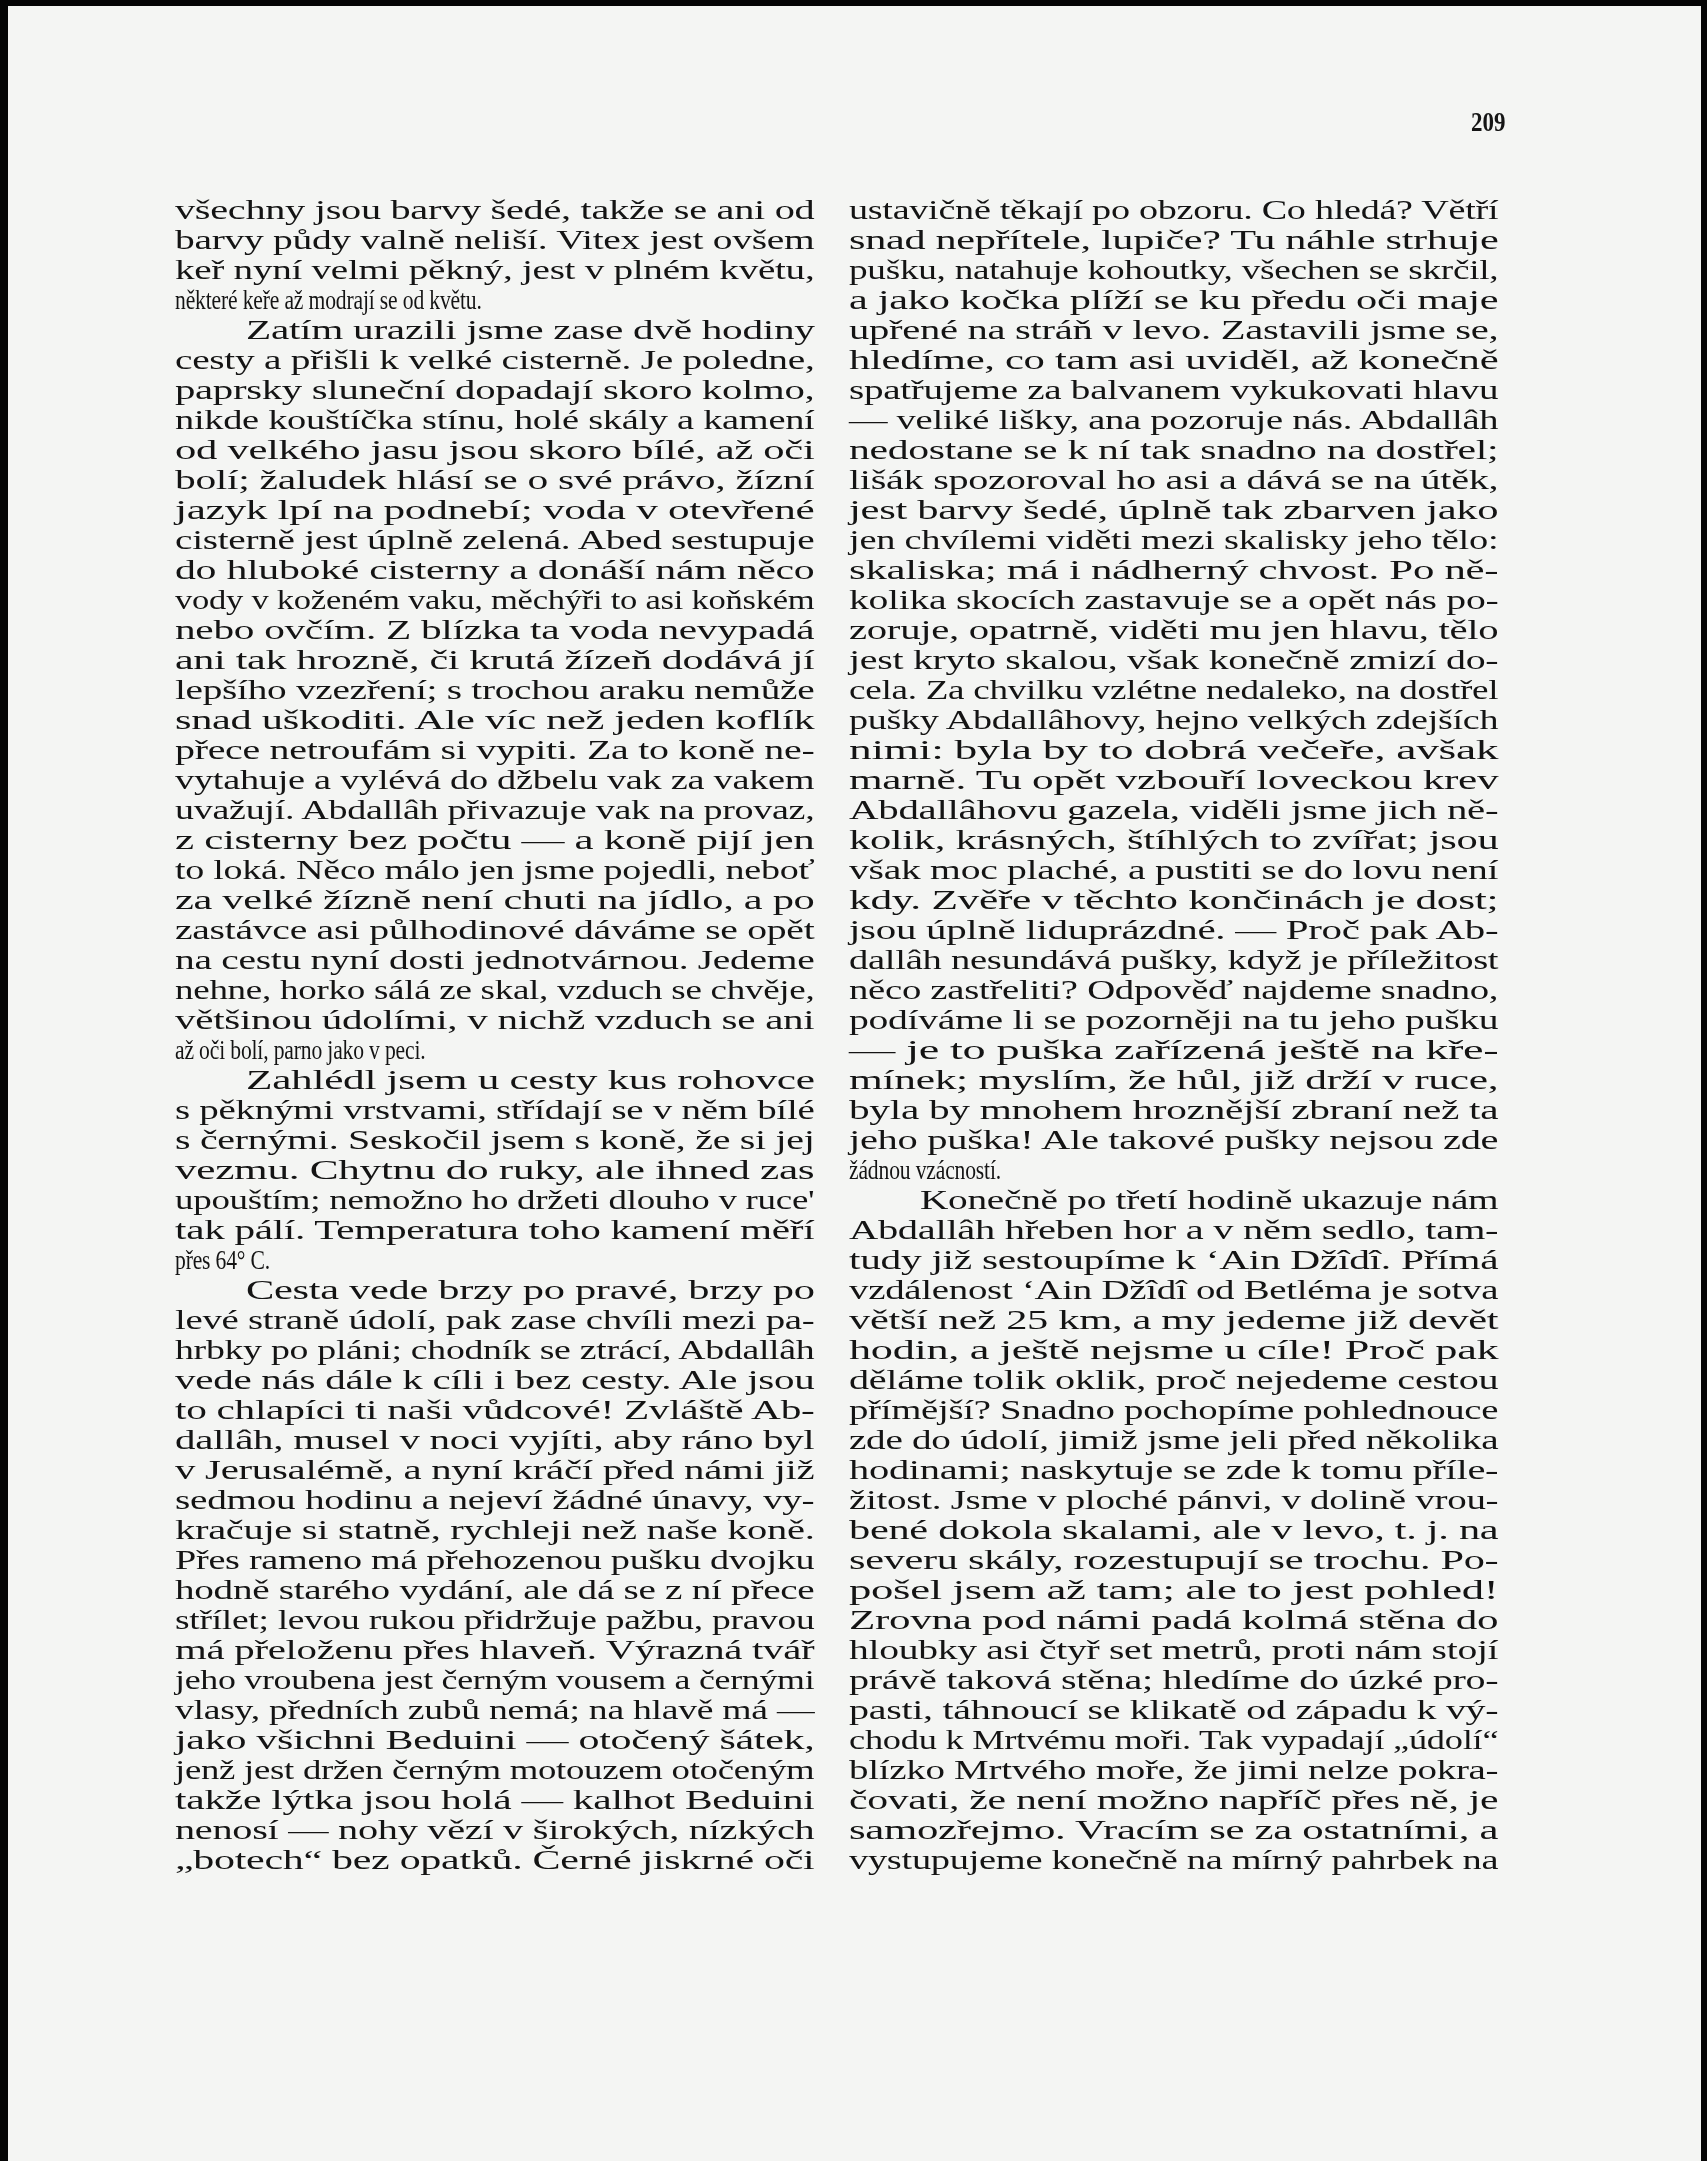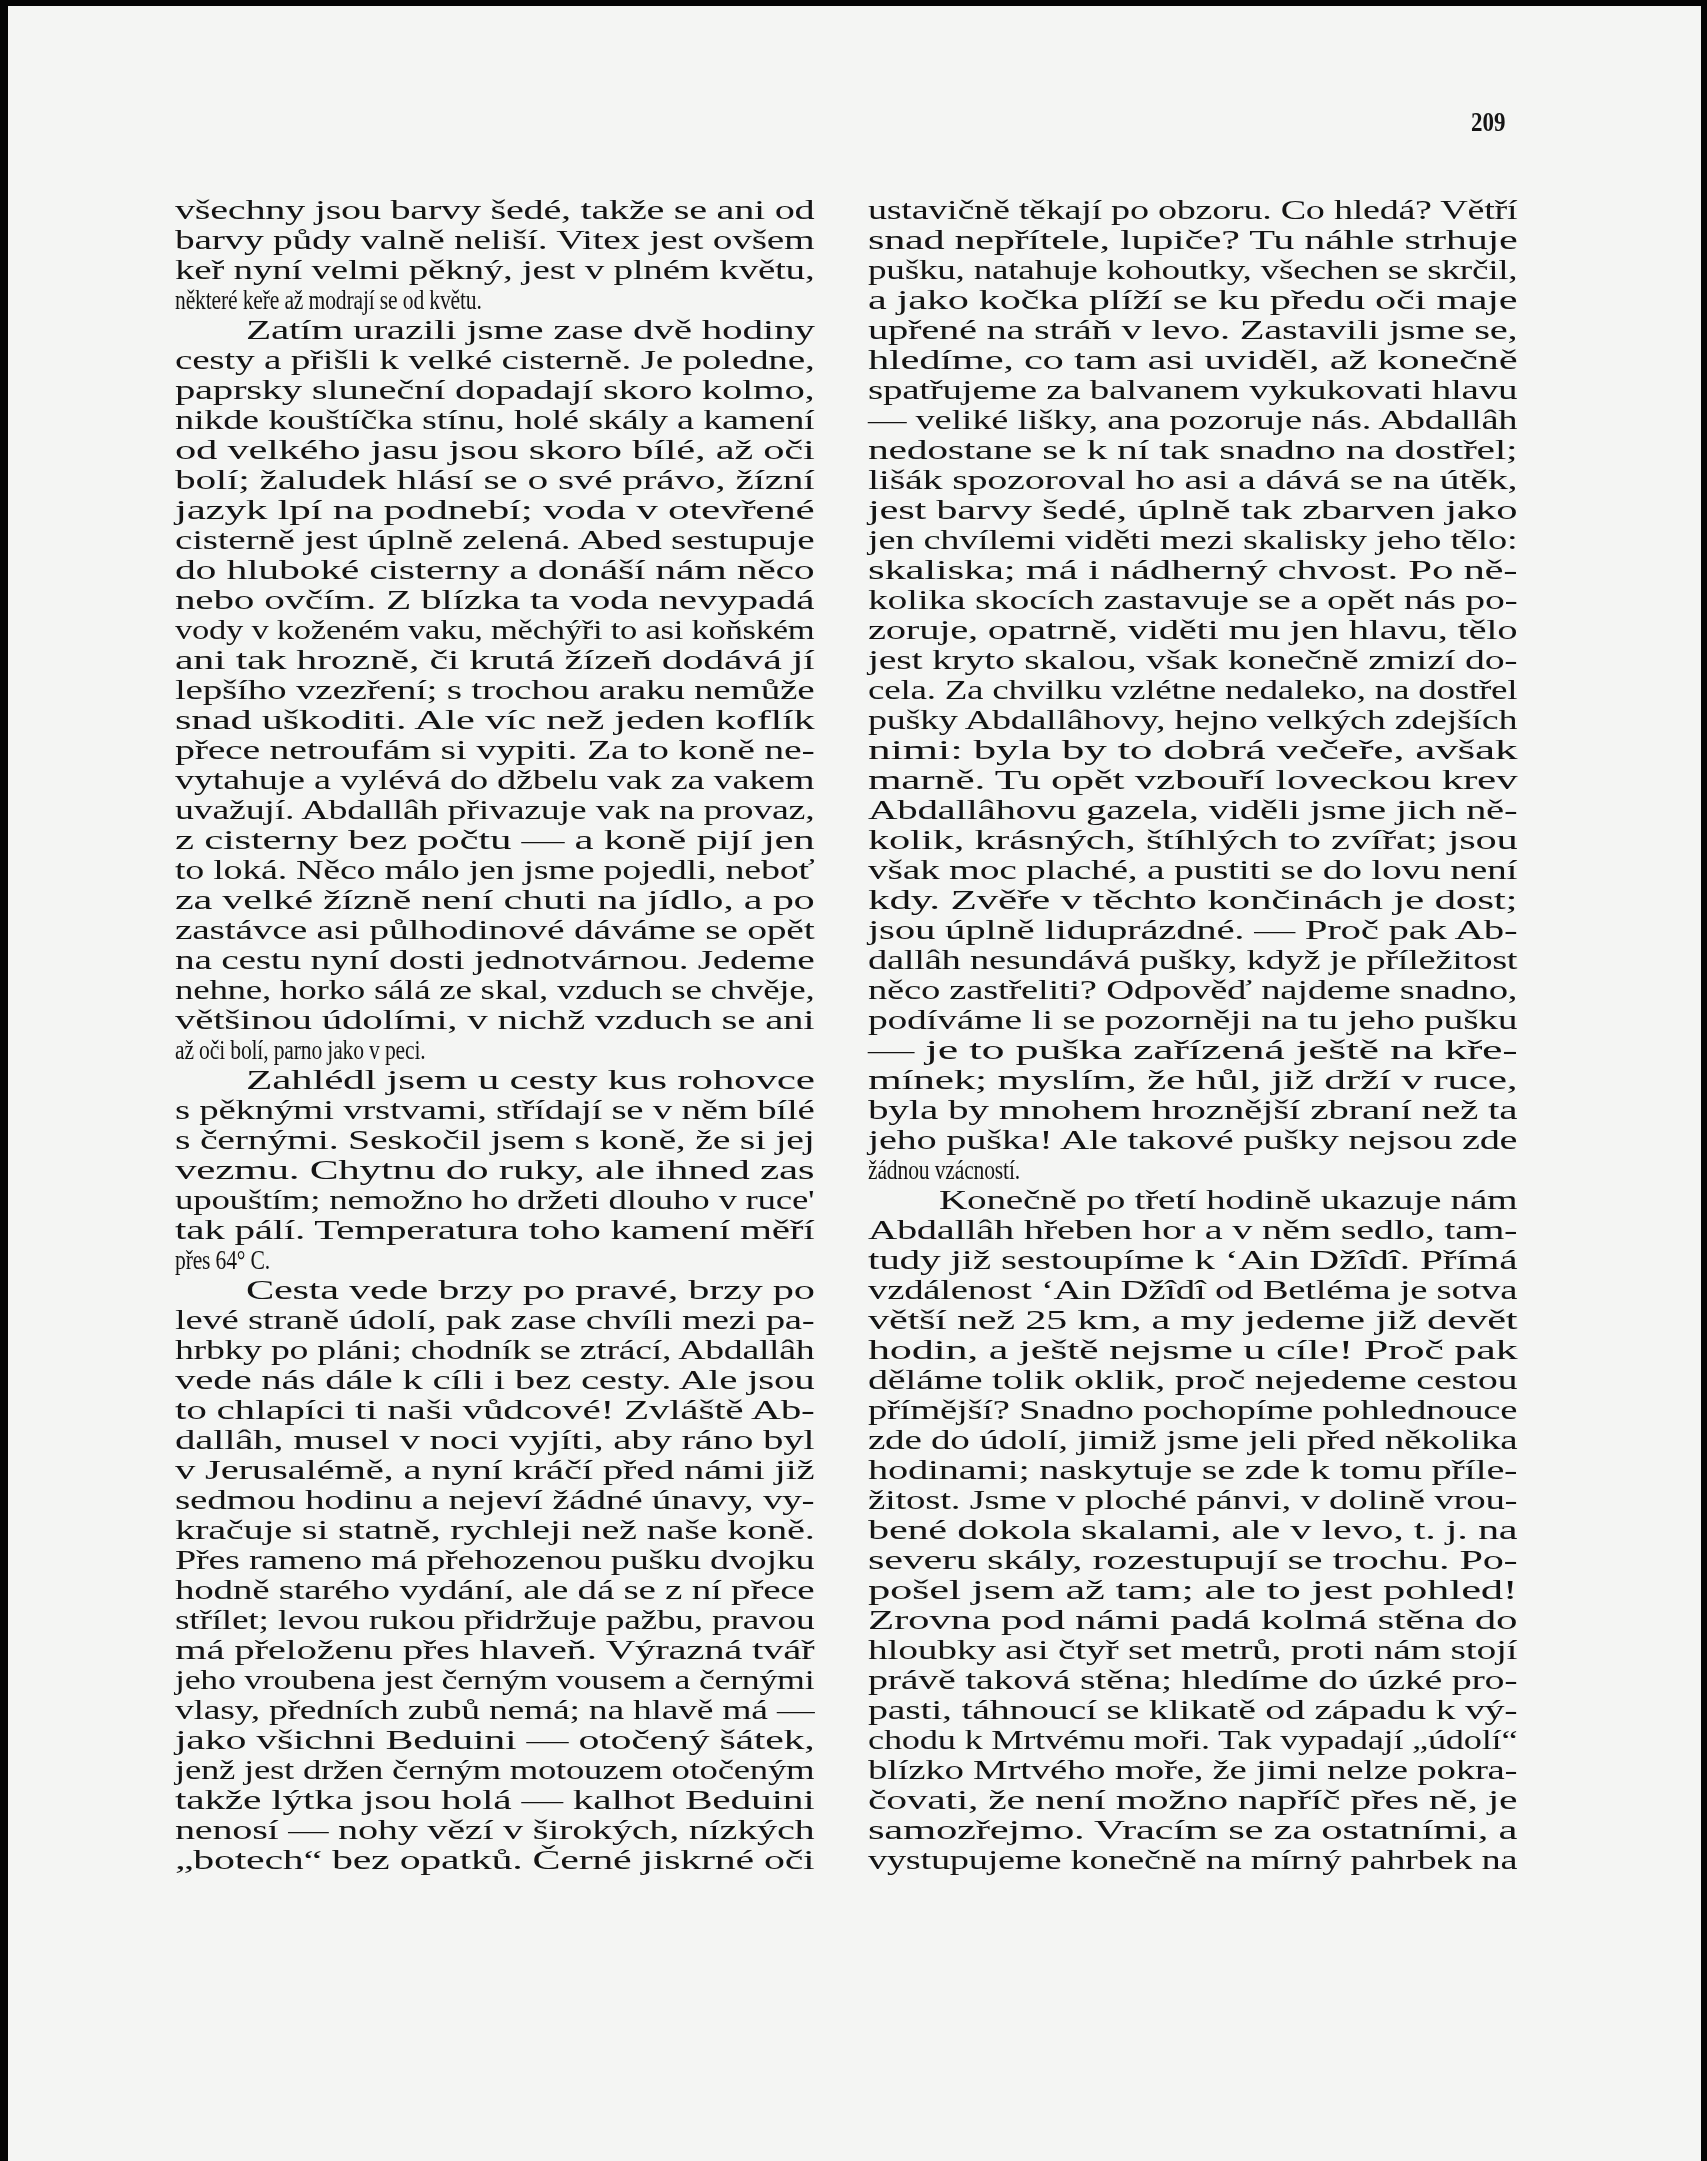--- a/index.html
+++ b/index.html
@@ -28,21 +28,21 @@
   }
   .column {
     position: absolute;
     top: 189px;
     font-family: "Liberation Serif", serif;
     font-size: 27px;
     line-height: 30px;
     color: #141414;
   }
   .col-left { left: 167px; width: 644px; }
-  .col-right { left: 860px; width: 654px; }
+  .col-right { left: 841px; width: 654px; }
   .line {
     display: block;
     white-space: nowrap;
     height: 30px;
     overflow: visible;
   }
   .line span.txt {
     display: inline-block;
     transform-origin: left center;
     letter-spacing: -0.2px;
@@ -68,22 +68,22 @@
       <div class="line"><span class="txt" style="transform: scaleX(0.8);">některé keře až modrají se od květu.</span></div>
       <div class="line indent"><span class="txt" style="transform: scaleX(1.5292);">Zatím urazili jsme zase dvě hodiny</span></div>
       <div class="line"><span class="txt" style="transform: scaleX(1.4573);">cesty a přišli k velké cisterně. Je poledne,</span></div>
       <div class="line"><span class="txt" style="transform: scaleX(1.5095);">paprsky sluneční dopadají skoro kolmo,</span></div>
       <div class="line"><span class="txt" style="transform: scaleX(1.4217);">nikde kouštíčka stínu, holé skály a kamení</span></div>
       <div class="line"><span class="txt" style="transform: scaleX(1.5804);">od velkého jasu jsou skoro bílé, až oči</span></div>
       <div class="line"><span class="txt" style="transform: scaleX(1.5365);">bolí; žaludek hlásí se o své právo, žízní</span></div>
       <div class="line"><span class="txt" style="transform: scaleX(1.6027);">jazyk lpí na podnebí; voda v otevřené</span></div>
       <div class="line"><span class="txt" style="transform: scaleX(1.4534);">cisterně jest úplně zelená. Abed sestupuje</span></div>
       <div class="line"><span class="txt" style="transform: scaleX(1.5501);">do hluboké cisterny a donáší nám něco</span></div>
+      <div class="line"><span class="txt" style="transform: scaleX(1.2793);">vody v koženém vaku, měchýři to asi koňském</span></div>
       <div class="line"><span class="txt" style="transform: scaleX(1.5307);">nebo ovčím.  Z blízka ta voda nevypadá</span></div>
-      <div class="line"><span class="txt" style="transform: scaleX(1.2793);">vody v koženém vaku, měchýři to asi koňském</span></div>
       <div class="line"><span class="txt" style="transform: scaleX(1.5585);">ani tak hrozně, či krutá žízeň dodává jí</span></div>
       <div class="line"><span class="txt" style="transform: scaleX(1.4546);">lepšího vzezření; s trochou araku nemůže</span></div>
       <div class="line"><span class="txt" style="transform: scaleX(1.5716);">snad uškoditi.  Ale víc než jeden koflík</span></div>
       <div class="line"><span class="txt" style="transform: scaleX(1.4779);">přece netroufám si vypiti. Za to koně ne-</span></div>
       <div class="line"><span class="txt" style="transform: scaleX(1.4206);">vytahuje a vylévá do džbelu vak za vakem</span></div>
       <div class="line"><span class="txt" style="transform: scaleX(1.4079);">uvažují. Abdallâh přivazuje vak na provaz,</span></div>
       <div class="line"><span class="txt" style="transform: scaleX(1.5916);">z cisterny   bez počtu — a koně pijí jen</span></div>
       <div class="line"><span class="txt" style="transform: scaleX(1.4091);">to loká. Něco málo jen jsme pojedli, neboť</span></div>
       <div class="line"><span class="txt" style="transform: scaleX(1.5728);">za velké žízně není chuti na jídlo, a po</span></div>
       <div class="line"><span class="txt" style="transform: scaleX(1.4689);">zastávce asi půlhodinové dáváme se opět</span></div>

